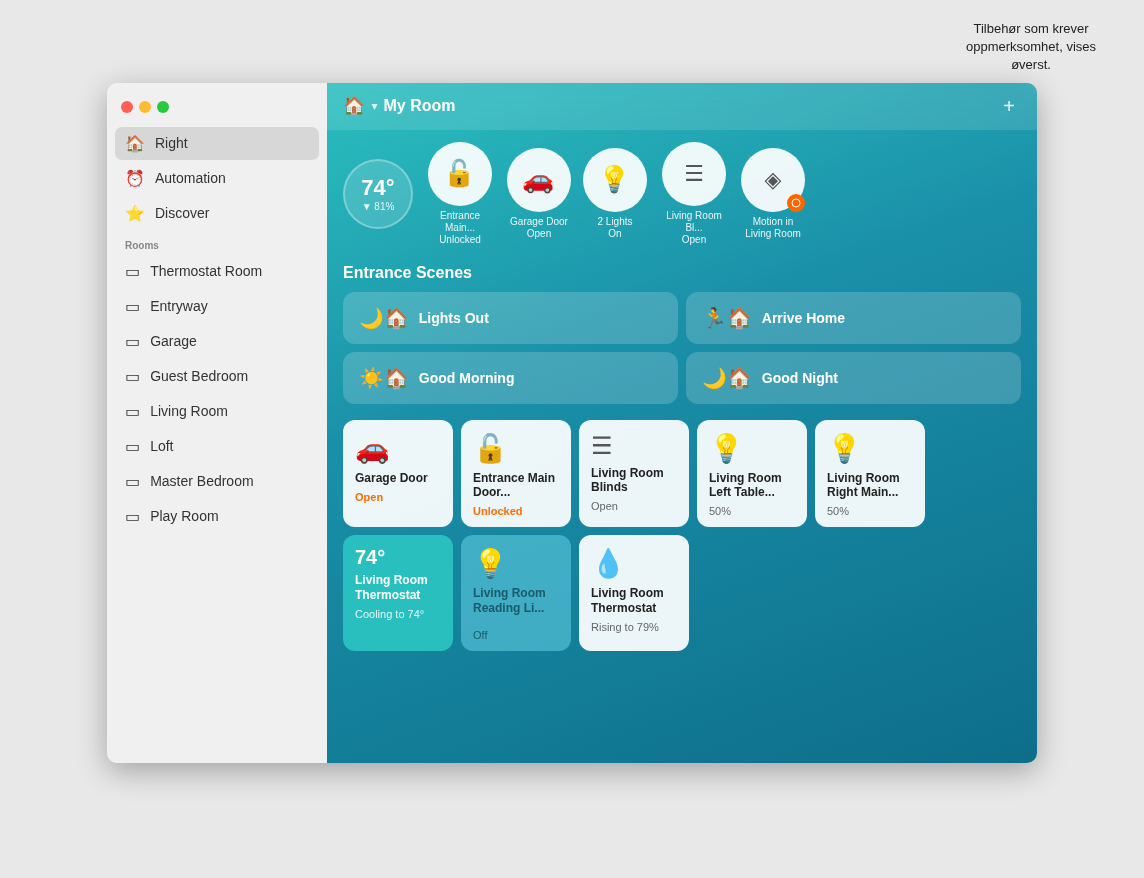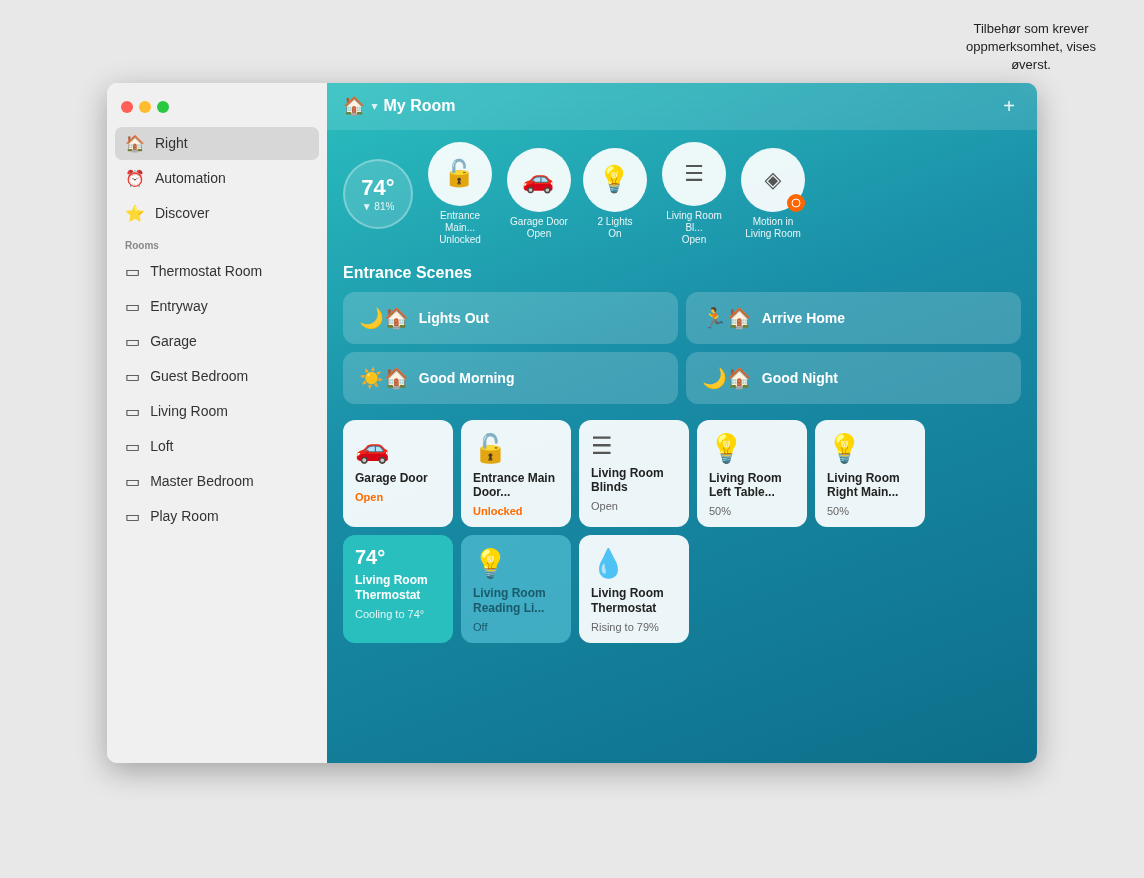--- a/index.html
+++ b/index.html
@@ -253,21 +253,21 @@
     .thermostat-temp {
       font-size: 20px;
       font-weight: 700;
       color: #fff;
       line-height: 1;
     }
     .accessory-card.reading-light {
       background: rgba(100,210,230,0.55);
     }
     .accessory-card.reading-light .accessory-card-name { color: #1a5a6a; }
-    .accessory-card.reading-light .accessory-card-status { color: #1a5a6a; }
+    .accessory-card.reading-light .accessory-card-status { color: #1a5a6a; margin-top: 8px; }
 
     .page-annotations {
       display: flex;
       justify-content: flex-end;
       padding-right: 38px;
       gap: 53px;
       margin-bottom: 8px;
     }
     .page-annotation {
       font-size: 13px;

